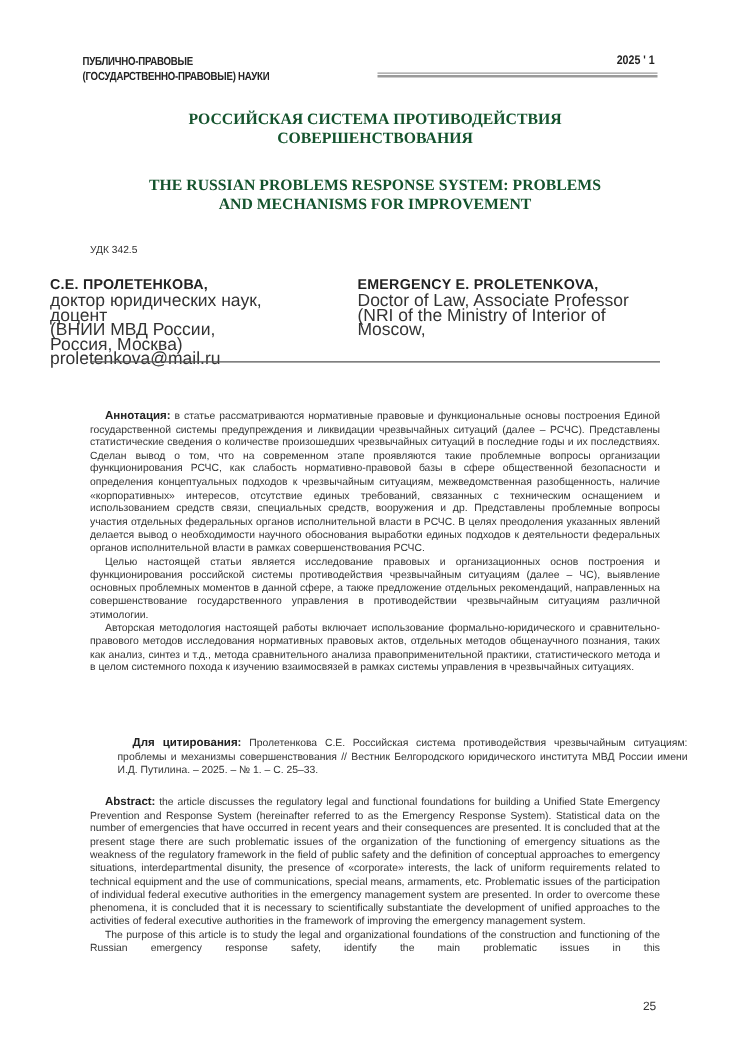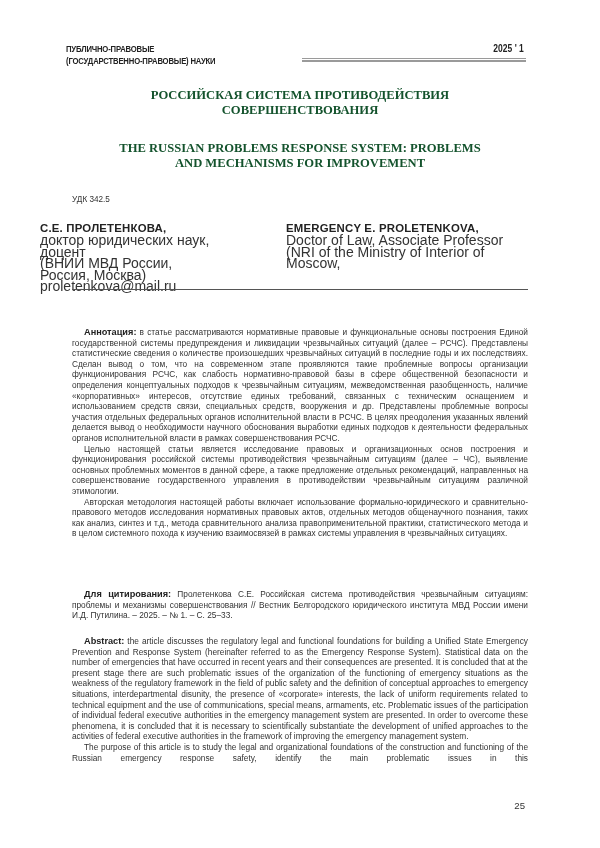--- a/index.html
+++ b/index.html
@@ -22,21 +22,21 @@
   .author .name { font-weight: bold; font-size: 11.4px; line-height: 14px; color: #222; letter-spacing: 0.2px; }
   .author .line { font-size: 14px; line-height: 11.6px; }
 
   .rule { position: absolute; left: 72px; width: 456px; top: 289px; height: 0; border-top: 1.5px solid #555; }
 
   .body { position: absolute; left: 72px; width: 456px; font-family: "Liberation Sans", sans-serif; font-size: 8.3px; line-height: 10.6px; color: #333; text-align: justify; }
   .body p { margin: 0; text-indent: 12px; }
   .body b { color: #222; font-size: 9.2px; }
   .abstract-ru { top: 296px; margin-top: 31px; }
   .keywords { top: 553px; }
-  .cite { top: 589px; }
+  .cite { top: 589px; margin-left: 22px; }
   .abstract-en { top: 636px; }
 
   .pagenum { position: absolute; right: 75px; top: 800px; font-family: "Liberation Sans", sans-serif; font-size: 9.6px; color: #333; }
 </style>
 </head>
 <body>
 
 <div class="page">
 
   <div class="hdr-left">

